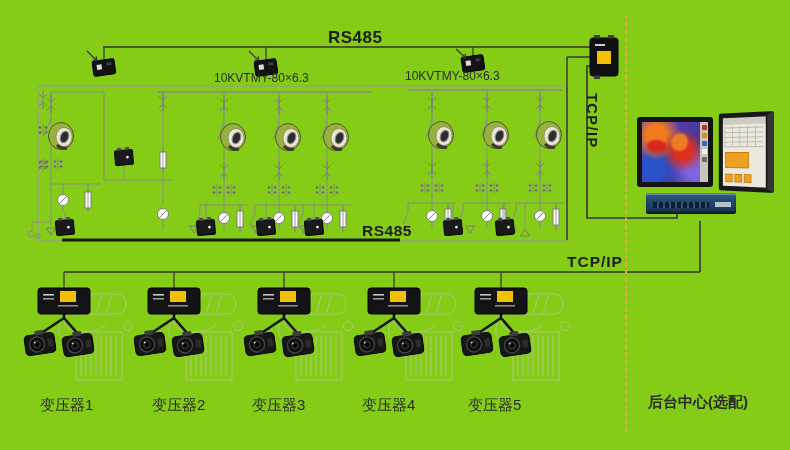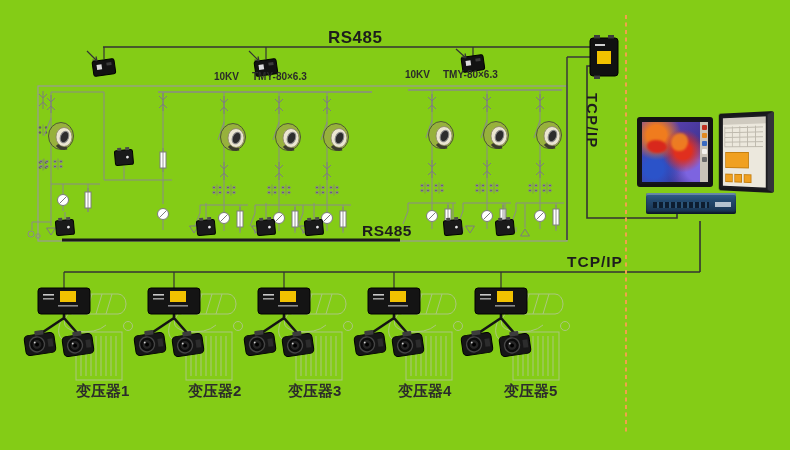--- a/index.html
+++ b/index.html
@@ -3,29 +3,29 @@
 <meta charset="utf-8">
 <style>
   html,body{margin:0;padding:0;background:#fff;}
   #canvas{
     position:relative;width:790px;height:450px;background:#84cc16;overflow:hidden;
     font-family:"Liberation Sans","DejaVu Sans",sans-serif;color:#1d1d1d;
   }
   #wiring{position:absolute;left:0;top:0;}
   .lbl{position:absolute;white-space:nowrap;color:#1d1d1d;}
   .lbl-rs485-top{left:328px;top:28px;font-size:17px;font-weight:600;letter-spacing:.5px;}
-  .lbl-spec{display:flex;gap:13px;font-size:10px;font-weight:700;color:#2a2a2a;}
+  .lbl-spec{display:flex;font-size:12px;font-weight:400;color:#2a2a2a;}
   .lbl-spec1{left:214px;top:71px;}
   .lbl-spec2{left:405px;top:69px;}
   .lbl-rs485-low{left:362px;top:222px;font-size:15.5px;font-weight:600;letter-spacing:.5px;}
   .lbl-source{left:489px;top:242px;font-size:10.5px;font-weight:700;line-height:11.5px;color:#23233a;text-align:center;}
   .lbl-tcpip-bottom{left:567px;top:253px;font-size:15.5px;font-weight:600;letter-spacing:1px;}
   .lbl-tcpip-vert{left:584px;top:93px;font-size:14.5px;font-weight:600;letter-spacing:1.5px;
     writing-mode:vertical-rl;}
-  .lbl-transformer{top:382px;font-size:15px;font-weight:700;color:#2b2b2b;margin-left:36px;}
+  .lbl-transformer{top:396px;font-size:15px;font-weight:400;color:#2b2b2b;}
   .lbl-backend{left:648px;top:393px;font-size:15px;font-weight:600;color:#2b2b2b;}
   .t1{left:40px;} .t2{left:152px;text-align:right;} .t3{left:252px;} .t4{left:362px;} .t5{left:468px;}
 
   
   .monitor-front{position:absolute;left:637px;top:117px;width:76px;height:70px;
     background:#15151a;border:3px solid #121212;border-radius:3px;box-sizing:border-box;}
   .screen-thermal{position:absolute;inset:2px;overflow:hidden;
     background:
       radial-gradient(circle at 62% 48%, #e02f1e 0 16%, rgba(224,47,30,0) 42%),
       radial-gradient(circle at 22% 22%, #f07c1e 0 14%, rgba(240,124,30,0) 36%),
@@ -359,14 +359,15 @@
   </div>
   <div class="lbl lbl-rs485-low">RS485</div>
   <div class="lbl lbl-tcpip-bottom">TCP/IP</div>
   <div class="lbl lbl-tcpip-vert">TCP/IP</div>
 
   <div class="lbl lbl-transformer t1">变压器1</div>
   <div class="lbl lbl-transformer t2">变压器2</div>
   <div class="lbl lbl-transformer t3">变压器3</div>
   <div class="lbl lbl-transformer t4">变压器4</div>
   <div class="lbl lbl-transformer t5">变压器5</div>
+  <div class="lbl lbl-backend">后台中心(选配)</div>
 
 </div>
 
 </body></html>

